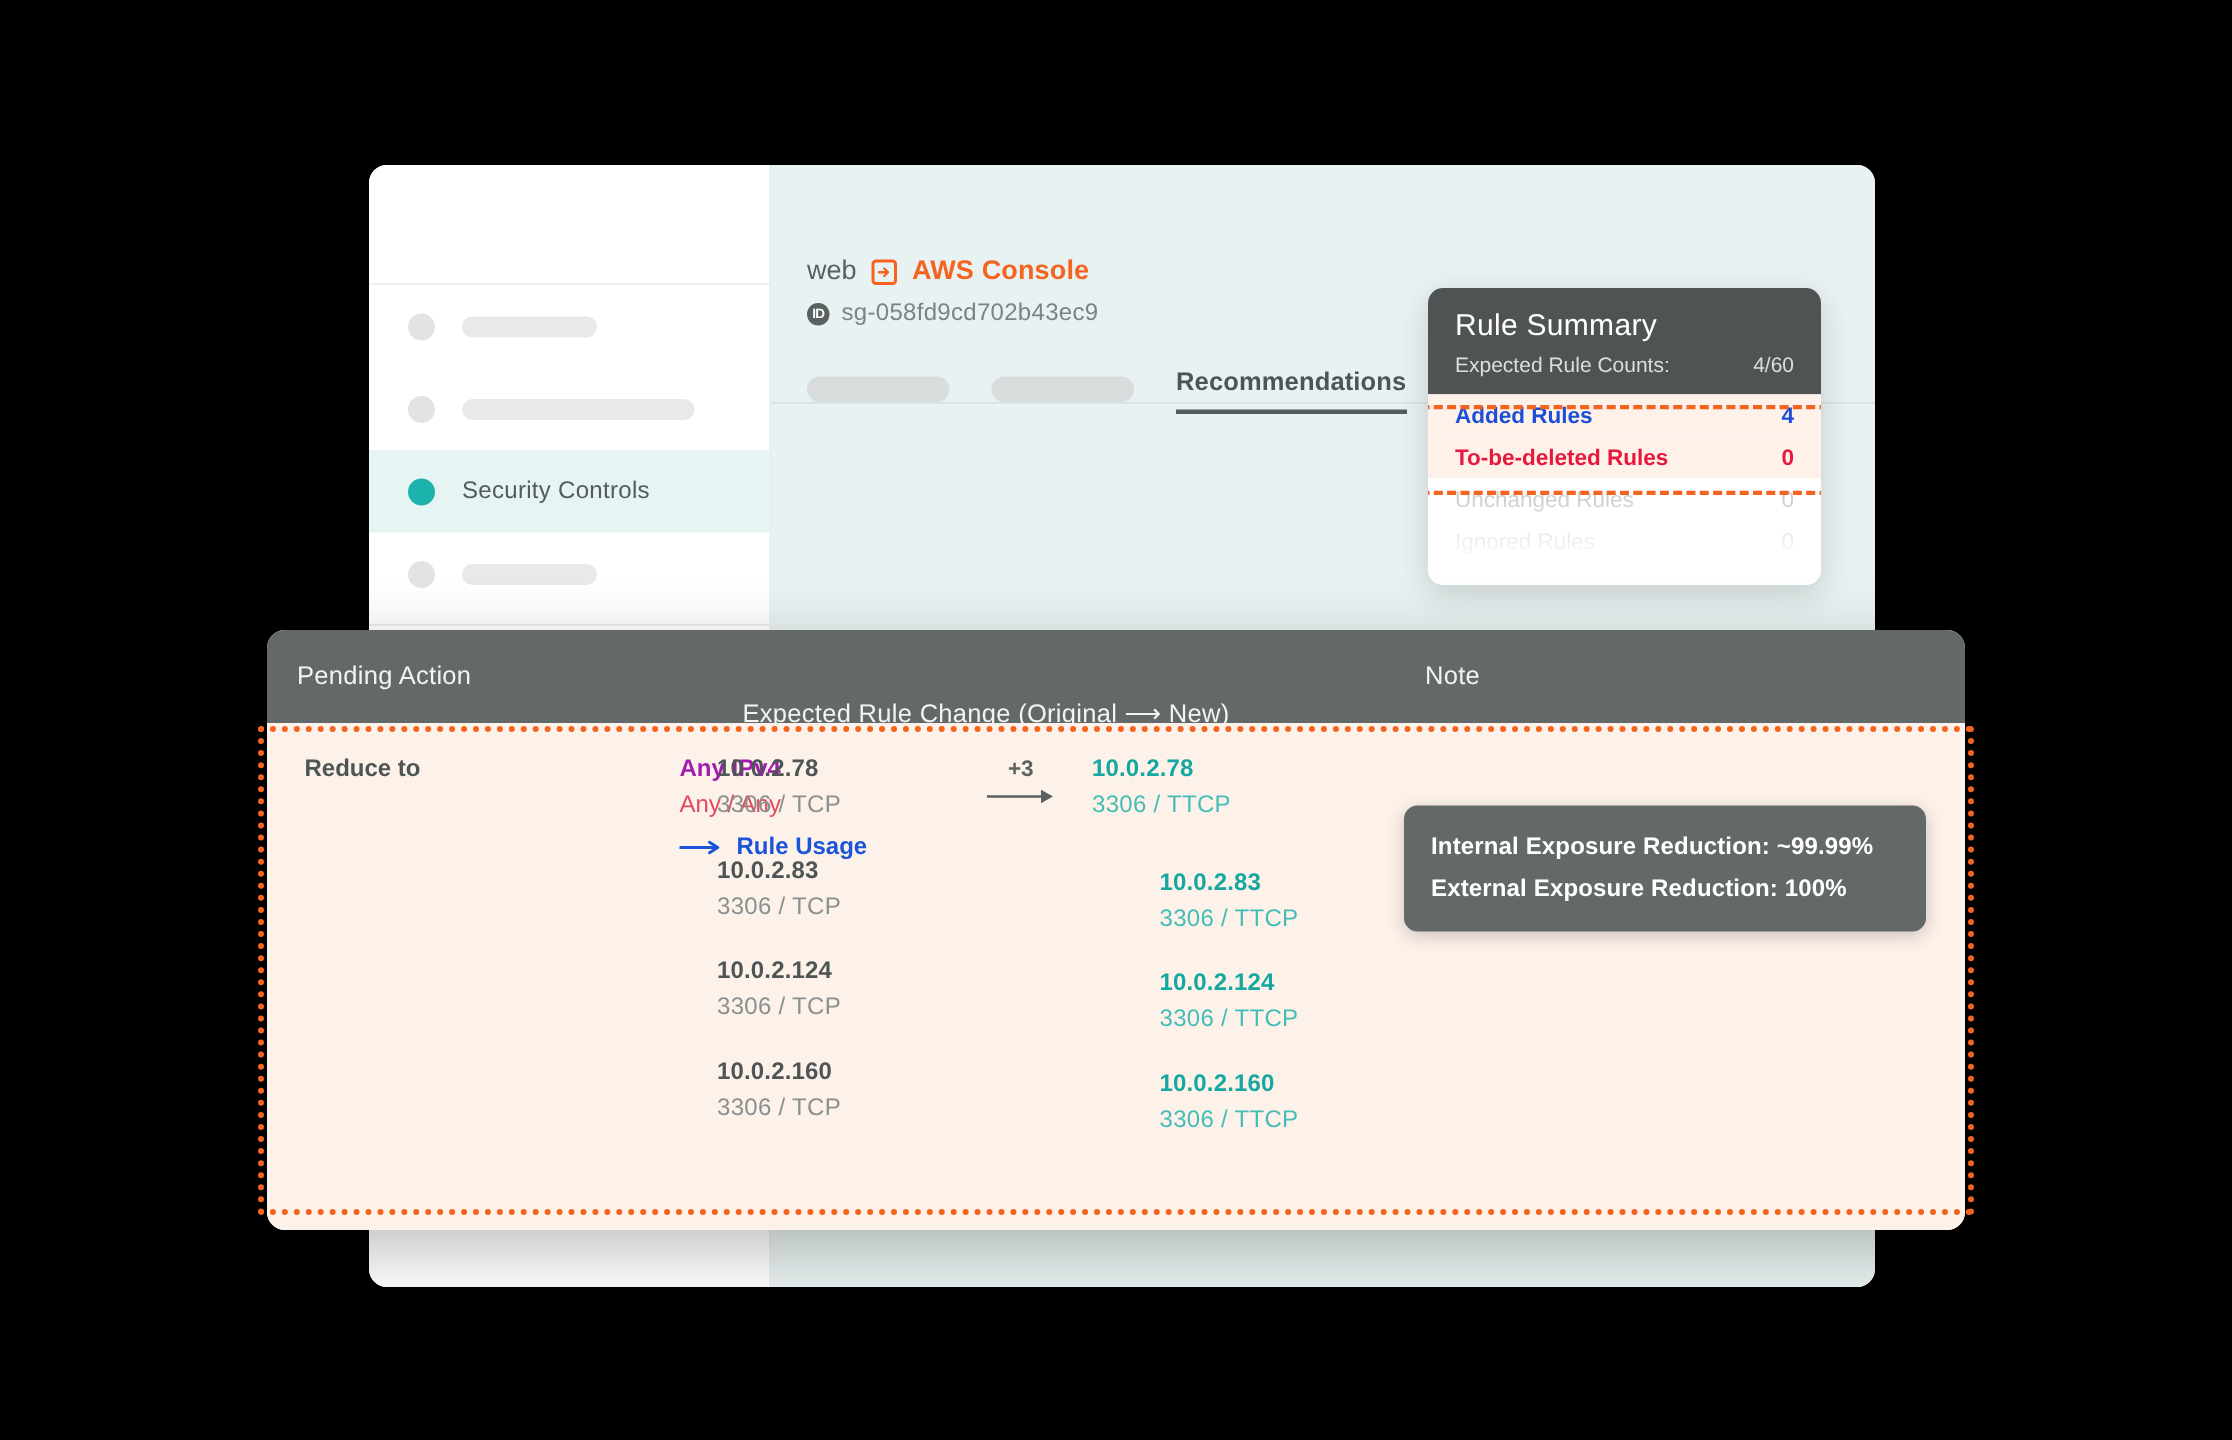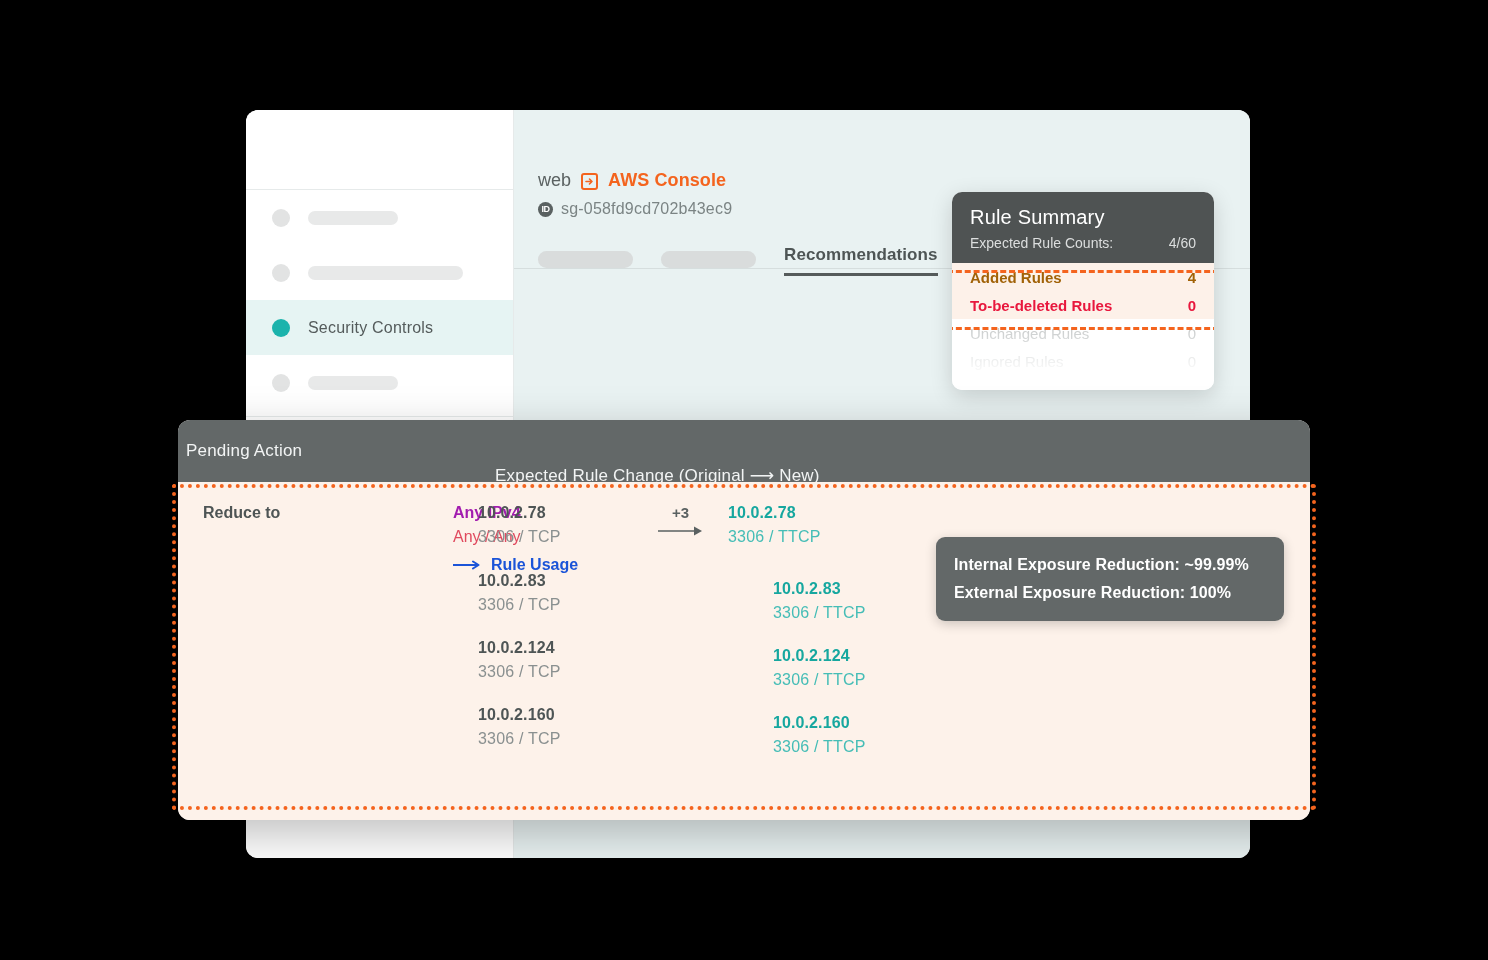--- a/index.html
+++ b/index.html
@@ -103,21 +103,21 @@
   .rs-counts {
     display: flex; justify-content: space-between;
     font-size: 14px; color: #dcdede; margin-top: 6px;
   }
   .rs-rows { background: #fff; }
   .rs-row {
     display: flex; justify-content: space-between; align-items: center;
     padding: 4px 18px; font-size: 15px; height: 28px;
   }
   .rs-row.hl { background: #fdf1e9; }
-  .rs-row.added .rs-k, .rs-row.added .rs-v { color: #a16207; font-weight: bold; }
+  .rs-row.added .rs-k, .rs-row.added .rs-v { color: #1d4ed8; font-weight: bold; }
   .rs-row.deleted .rs-k, .rs-row.deleted .rs-v { color: #e8173d; font-weight: bold; }
   .rs-row.faded .rs-k, .rs-row.faded .rs-v { color: #c9cccc; }
   .rs-fade {
     position: absolute; left: 0; right: 0; bottom: 0; height: 62px;
     background: linear-gradient(to bottom, rgba(255,255,255,0) 0%, rgba(255,255,255,.85) 65%, #fff 100%);
     pointer-events: none;
   }
   .rs-dash-box {
     position: absolute; left: -5px; top: 78px;
     width: 272px; height: 60px;
@@ -135,21 +135,21 @@
     border-radius: 12px;
     background: #fff;
     box-shadow: 0 14px 46px rgba(0,0,0,.26);
     overflow: hidden;
   }
   .tbl-head {
     height: 62px; background: #636868;
     display: flex; align-items: center;
     color: #f2f4f4; font-size: 17px; letter-spacing: .2px;
   }
-  .th-pending { width: 317px; padding-left: 8px; }
+  .th-pending { width: 317px; padding-left: 20px; }
   .th-change { width: 455px; margin-top: 48px; }
   .th-note { flex: 1; }
   .tbl-body { background: #fdf2ea; height: 407px; position: relative; }
   .tbl-fade {
     position: absolute; left: 0; right: 0; bottom: 0; height: 48px;
     background: linear-gradient(to bottom, rgba(253,242,234,0) 0%, rgba(255,252,250,.9) 70%, #fffdfb 100%);
     pointer-events: none;
   }
   .tbl-dash {
     position: absolute;
@@ -285,20 +285,21 @@
       </div>
     </div>
     <div class="rs-fade"></div>
     <div class="rs-dash-box"></div>
   </div>
 
   <div class="table-panel">
     <div class="tbl-head">
       <div class="th-pending">Pending Action</div>
       <div class="th-change">Expected Rule Change (Original ⟶ New)</div>
+      <div class="th-note">Note</div>
     </div>
 
     <div class="tbl-body">
       <div class="rows">
 
         <div class="row">
           <div class="c-action">
             <div class="action-lbl">Reduce to</div>
           </div>
           <div class="c-orig">

